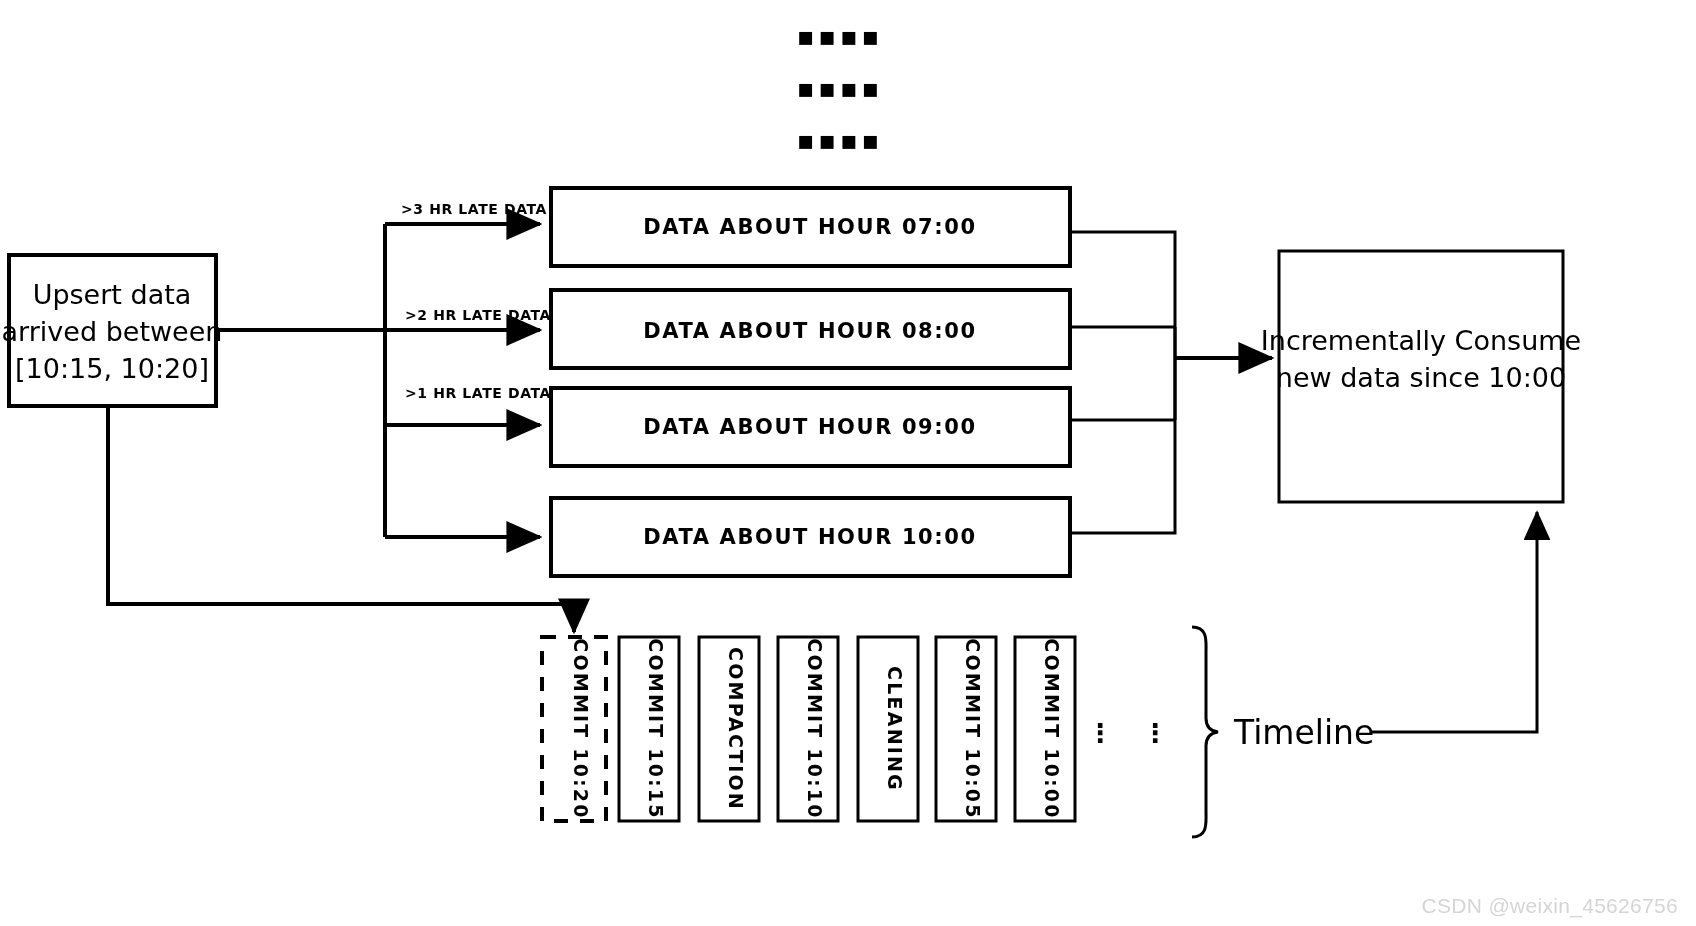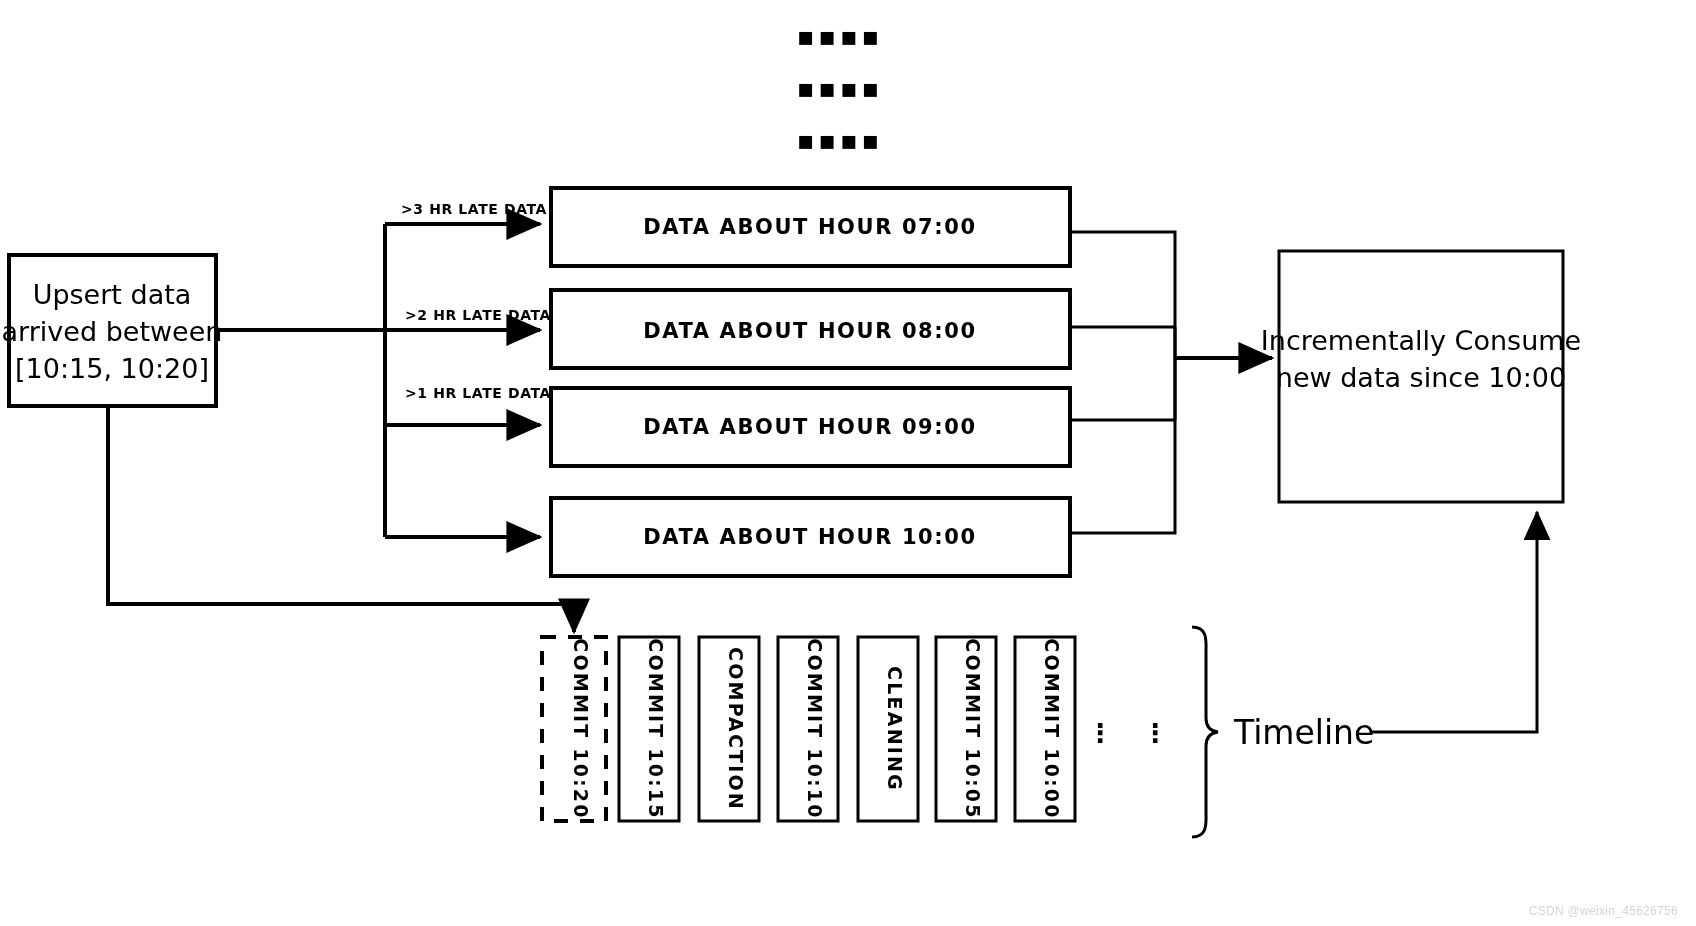--- a/index.html
+++ b/index.html
@@ -96,21 +96,21 @@
     font-family: "DejaVu Sans", sans-serif;
     font-size: 26px;
     font-weight: bold;
   }
   .watermark {
     position: absolute;
     right: 18px;
     bottom: 8px;
     color: #d5d5d5;
     font-family: "Liberation Sans", sans-serif;
-    font-size: 12px;
+    font-size: 21px;
     letter-spacing: 0.3px;
     margin-left: 9px;
   }
 </style>
 </head>
 <body>
 
 <div id="canvas">
 
   <svg id="diagram" viewBox="0 0 1696 926">

